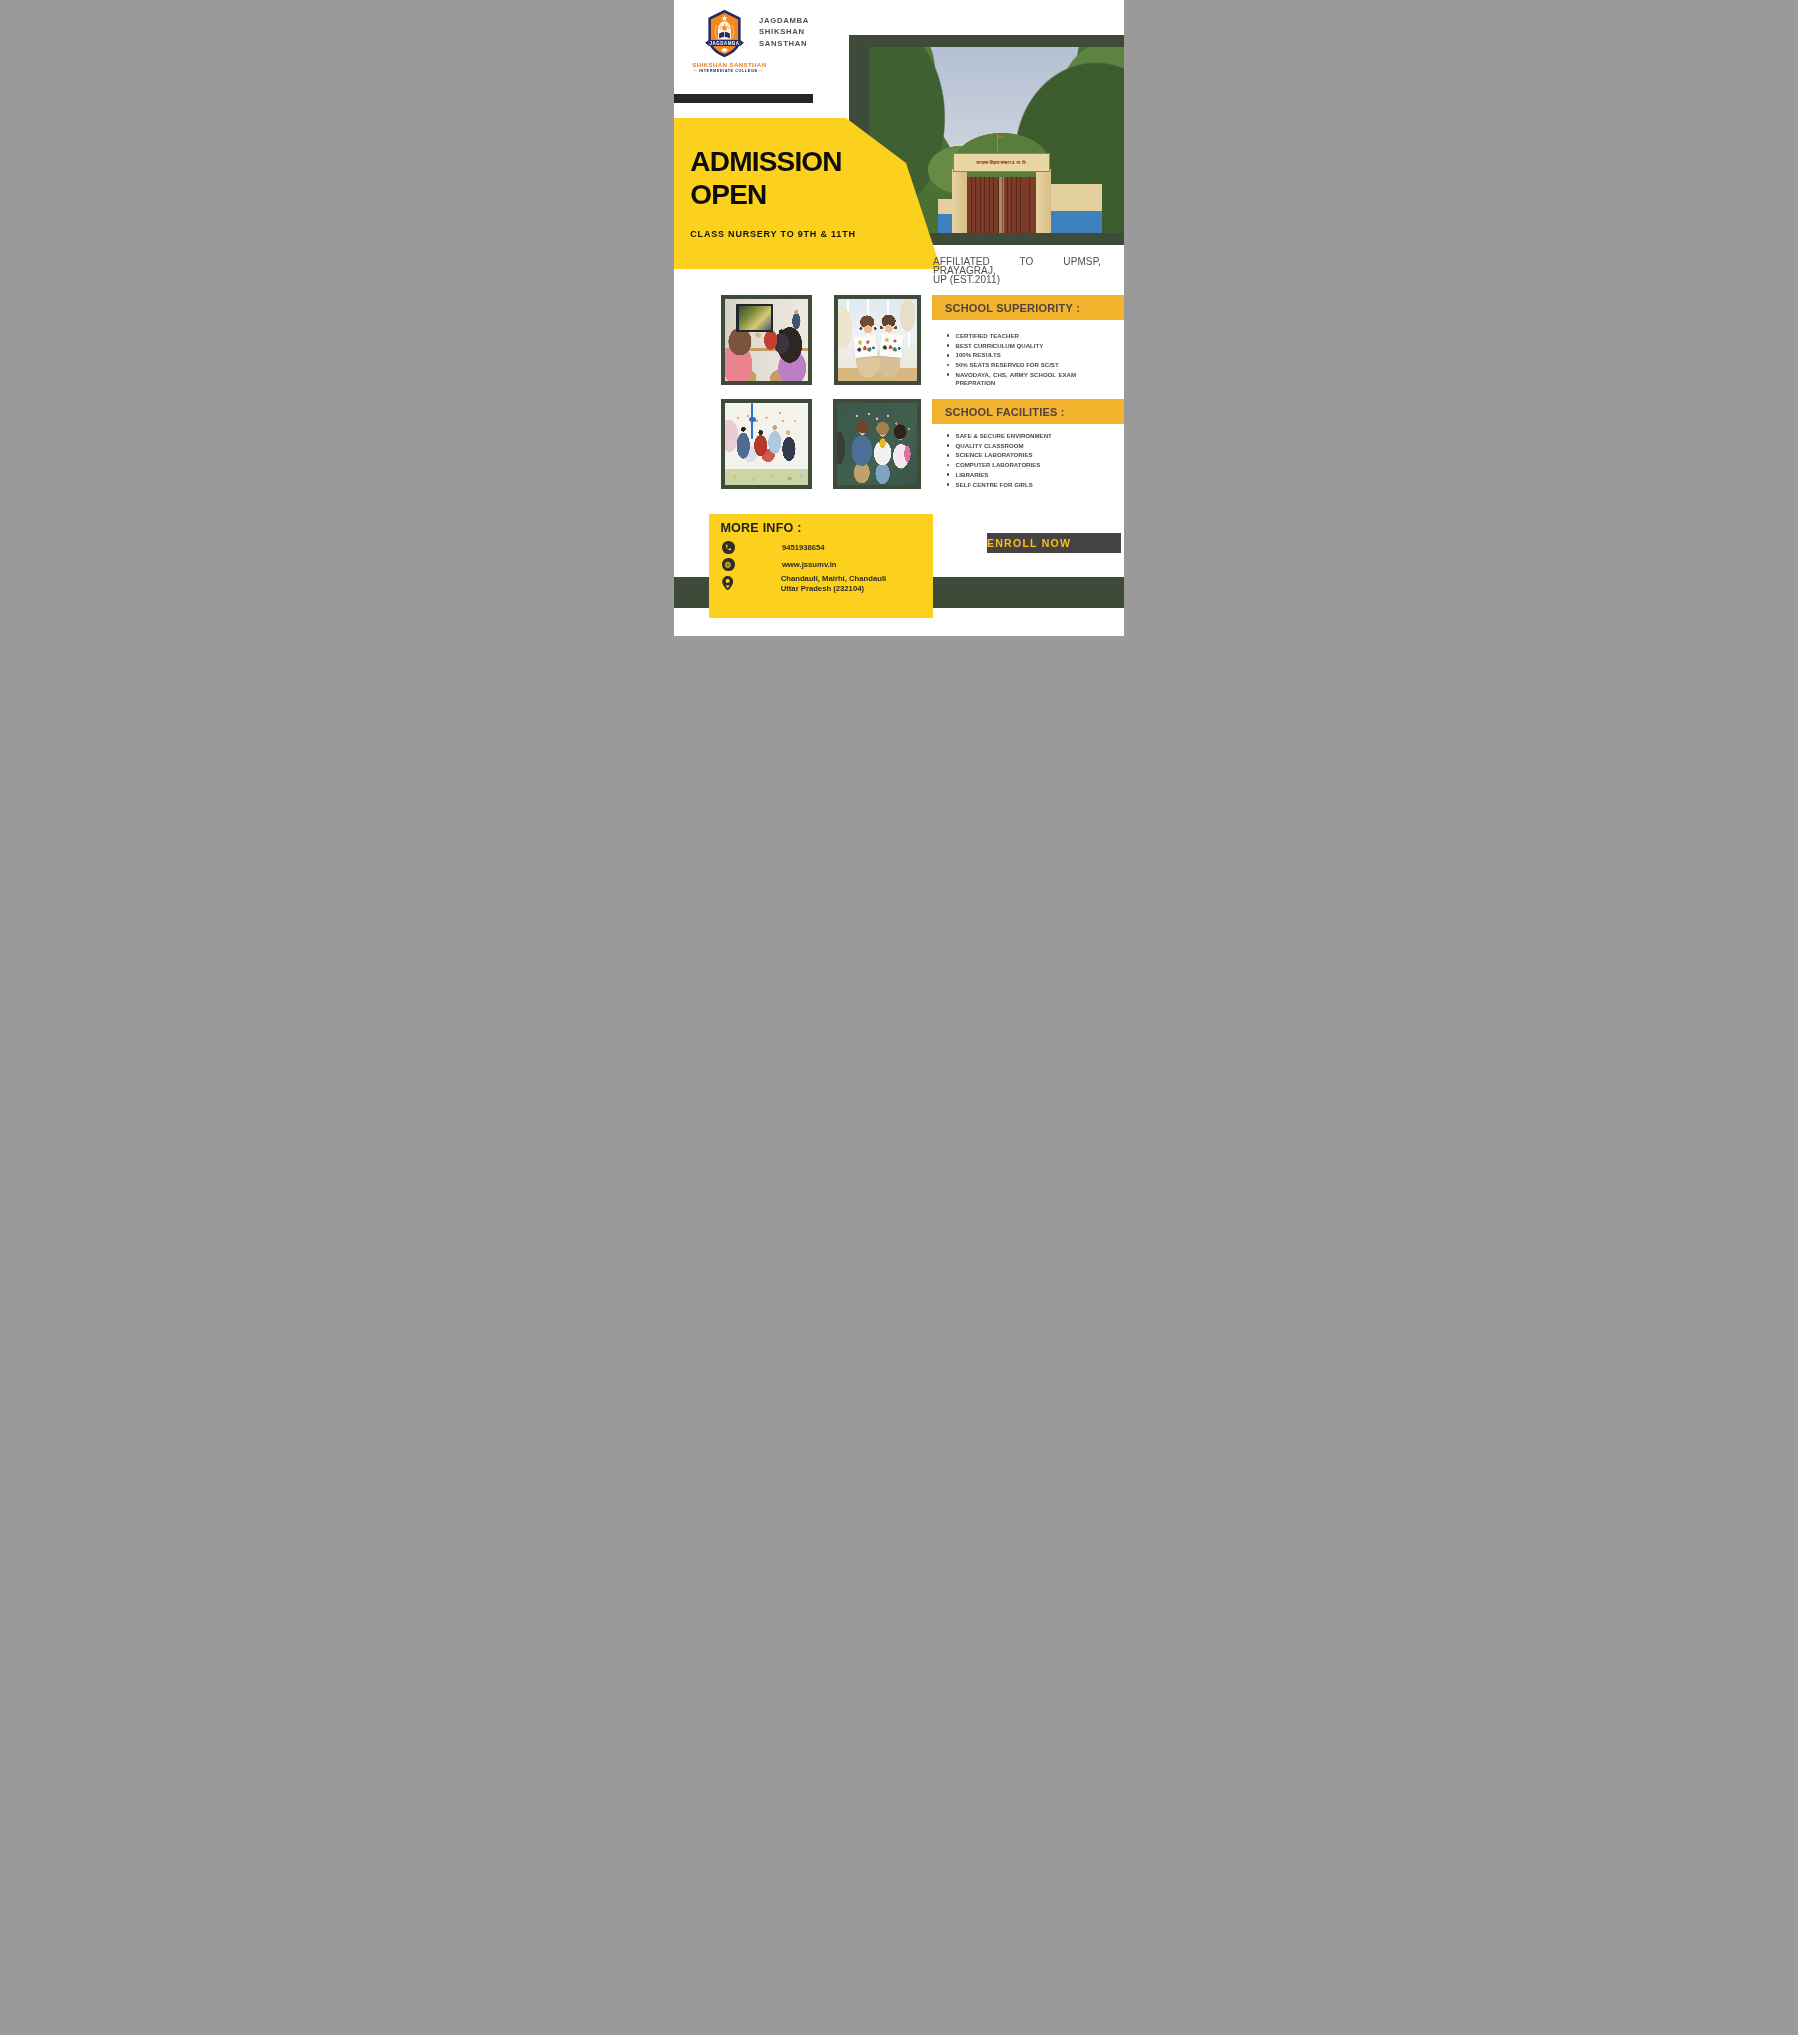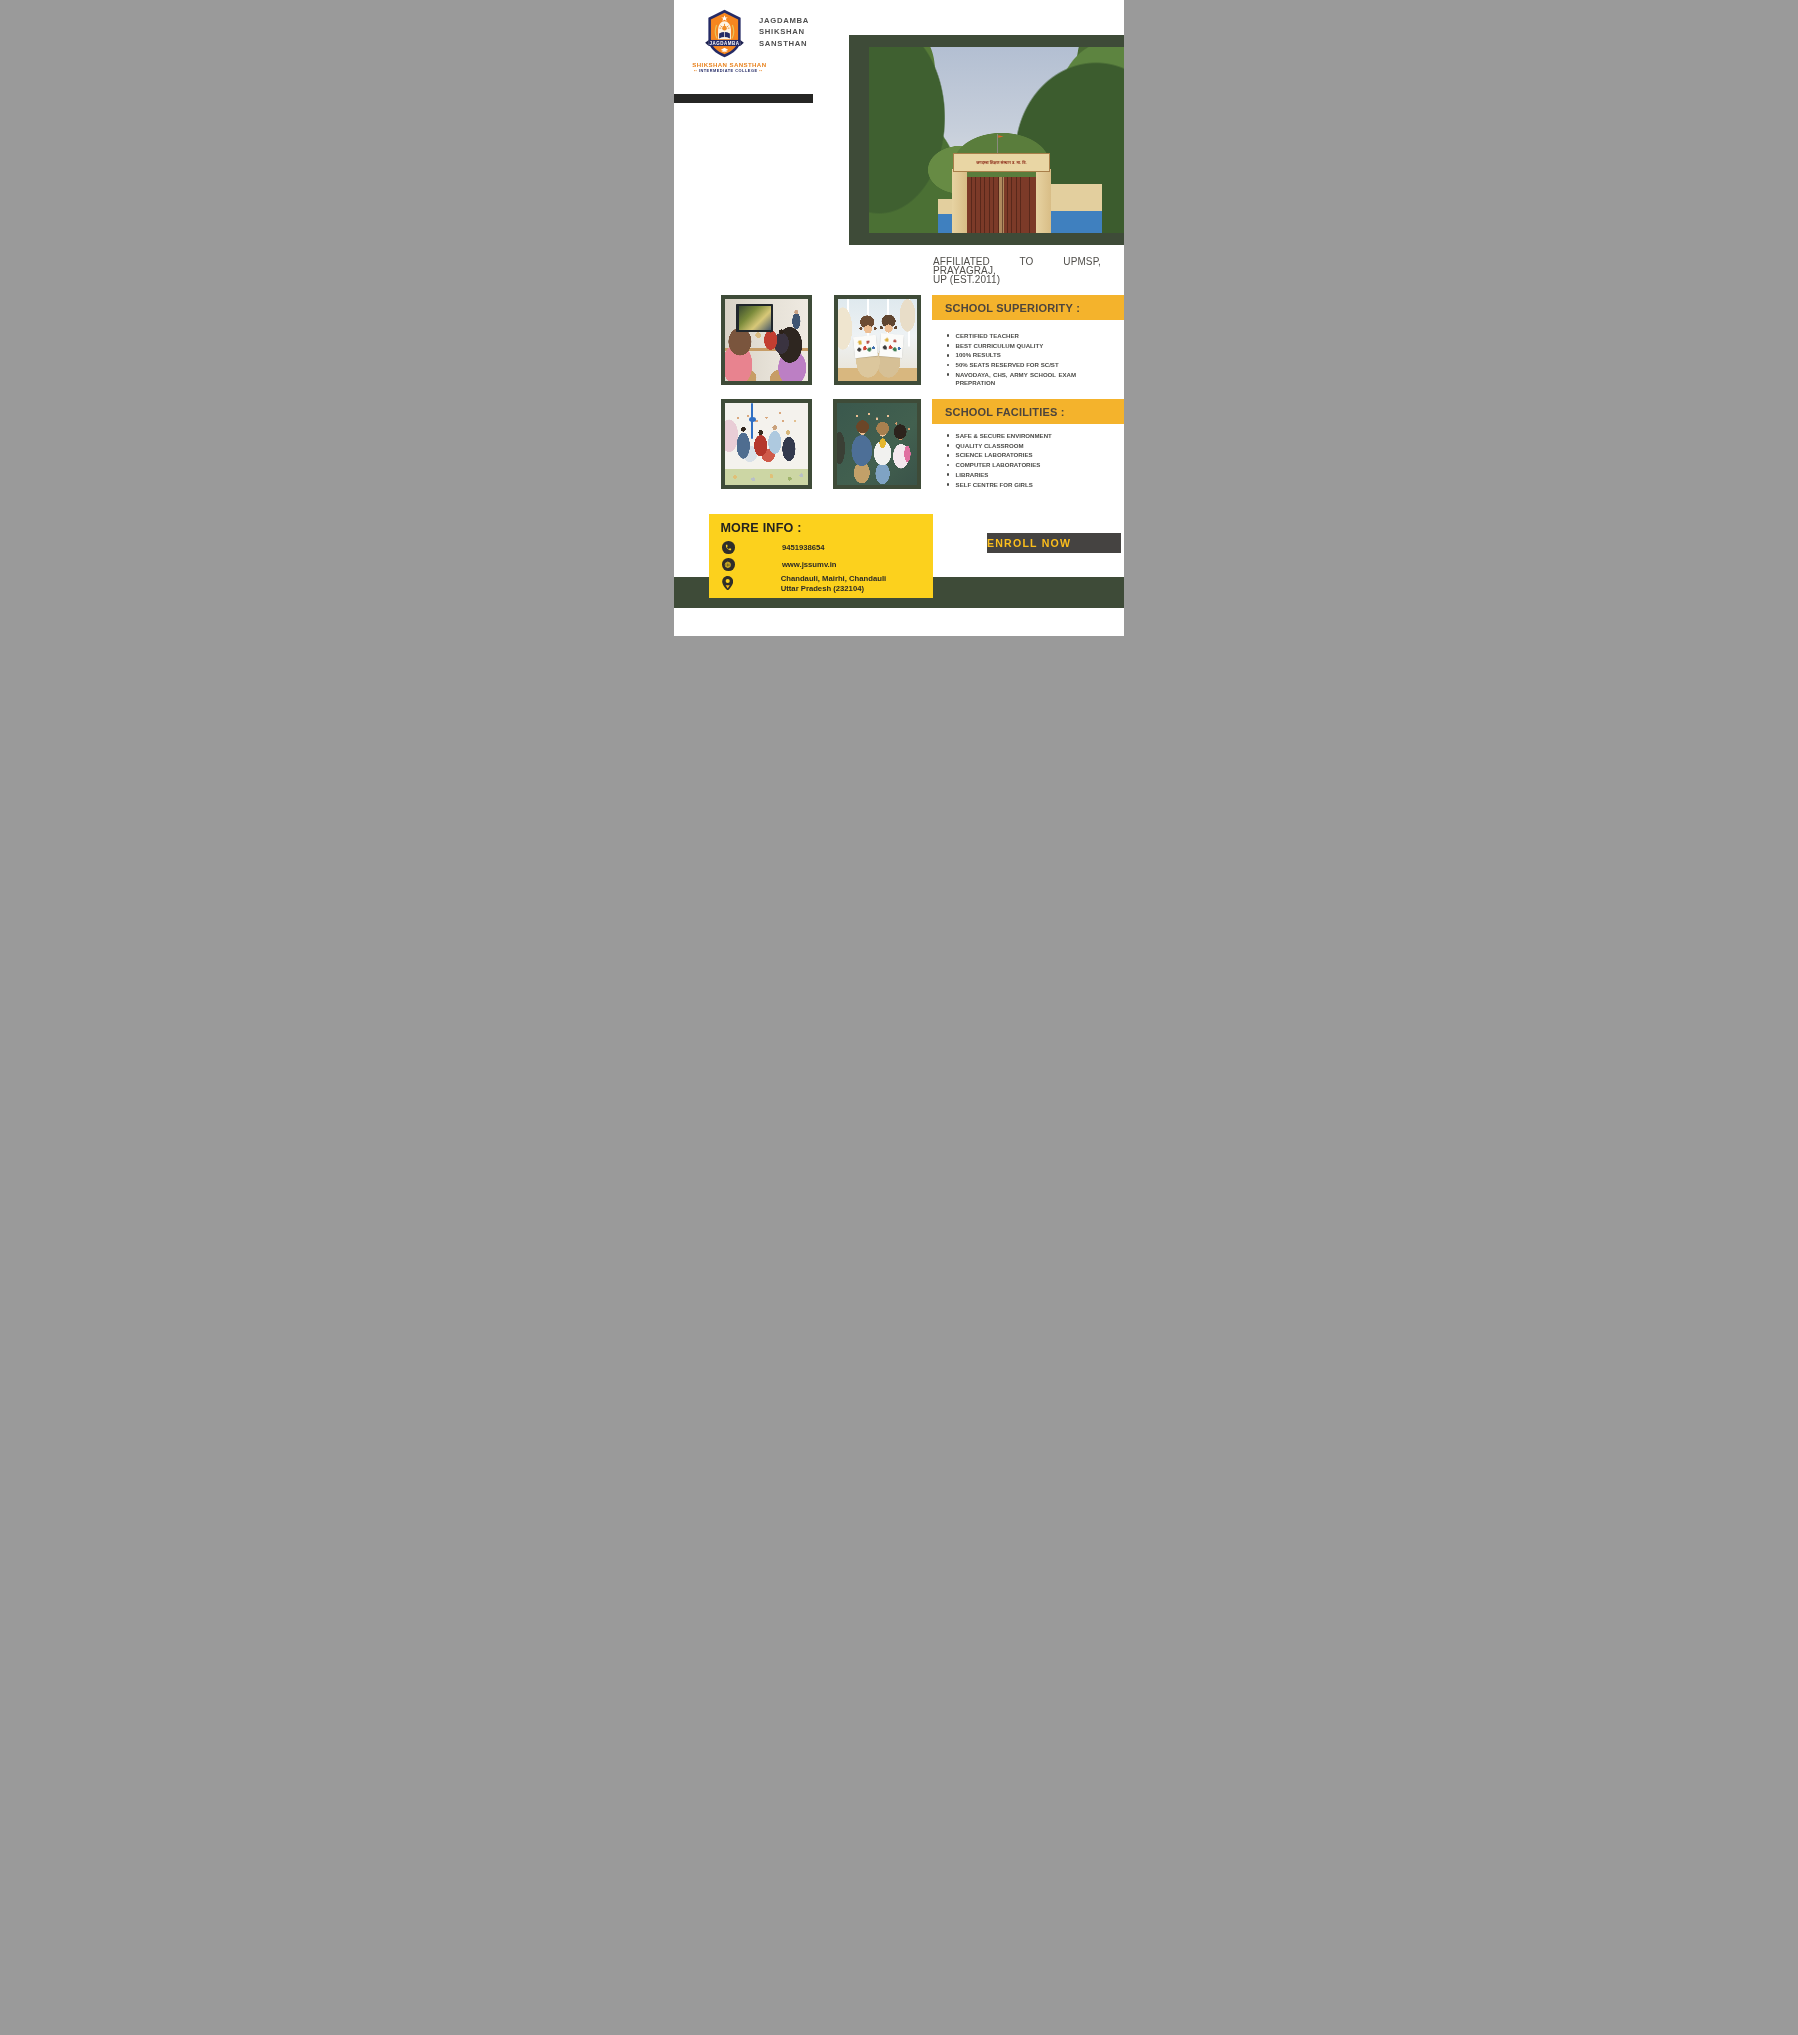--- a/index.html
+++ b/index.html
@@ -175,21 +175,21 @@
   .hbar{left:258px;width:192px;height:25px;background:#f4b32c;display:flex;align-items:center;}
   .hbar1{top:295px;} .hbar2{top:399px;text-align:center;}
   .hbar-label{margin-left:13px;font-size:11px;font-weight:700;color:#4d453c;letter-spacing:0.2px;white-space:nowrap;}
   .blist{left:271px;width:131px;margin:0;padding:0;list-style:none;}
   .blist1{top:332px;} .blist2{top:432px;}
   .blist li{position:relative;padding-left:10.6px;margin-bottom:2px;font-size:6.1px;line-height:7.7px;
       font-weight:700;color:#4a4a47;text-align:justify;}
   .blist li::before{content:"";position:absolute;left:1.6px;top:2.4px;width:2.8px;height:2.8px;border-radius:50%;background:#4a4a47;}
 
   
-  .info-card{left:35px;top:514px;width:224px;height:84px;background:#fcd11d;z-index:3;}
+  .info-card{left:35px;top:514px;width:224px;height:104px;background:#fcd11d;z-index:3;}
   .info-title{position:absolute;left:11.4px;top:6.5px;font-size:12.6px;font-weight:800;color:#23221f;letter-spacing:0.2px;}
   .info-row{position:absolute;left:13px;display:flex;align-items:center;gap:5.3px;}
   .row-phone{top:26px;height:15.5px;}
   .row-web{top:43px;height:15.5px;}
   .row-addr{top:58px;height:23px;align-items:center;}
   .ic-circle{width:12.6px;height:12.6px;border-radius:50%;background:#2f2e2a;display:flex;align-items:center;justify-content:center;flex:0 0 auto;}
   .info-text{font-size:7.7px;font-weight:700;color:#2c2b27;line-height:9.4px;margin-left:42px;}
 
   
   .enroll-btn{left:313px;top:533px;width:134px;height:20.4px;background:#454341;display:flex;
@@ -241,20 +241,27 @@
       <div class="gp wall-l"></div>
       <div class="gp pillar-l"></div>
       <div class="gp pillar-r"></div>
       <div class="gp gate-doors"></div>
       <div class="gp gate-board">
         <span class="gate-sign">जगदम्बा शिक्षण संस्थान उ. मा. वि.</span>
       </div>
     </div>
   </div>
 
+  <div class="abs adm-panel">
+    <div class="adm-title">
+      <div>ADMISSION</div>
+      <div>OPEN</div>
+    </div>
+    <div class="adm-sub">CLASS NURSERY TO 9TH &amp; 11TH</div>
+  </div>
 
   <div class="abs affil">
     <div class="affil-l1">AFFILIATED TO UPMSP, PRAYAGRAJ,</div>
     <div>UP (EST.2011)</div>
   </div>
 
   <div class="abs frame f1">
     <div class="scene classroom">
       <div class="tv"></div>
     </div>

